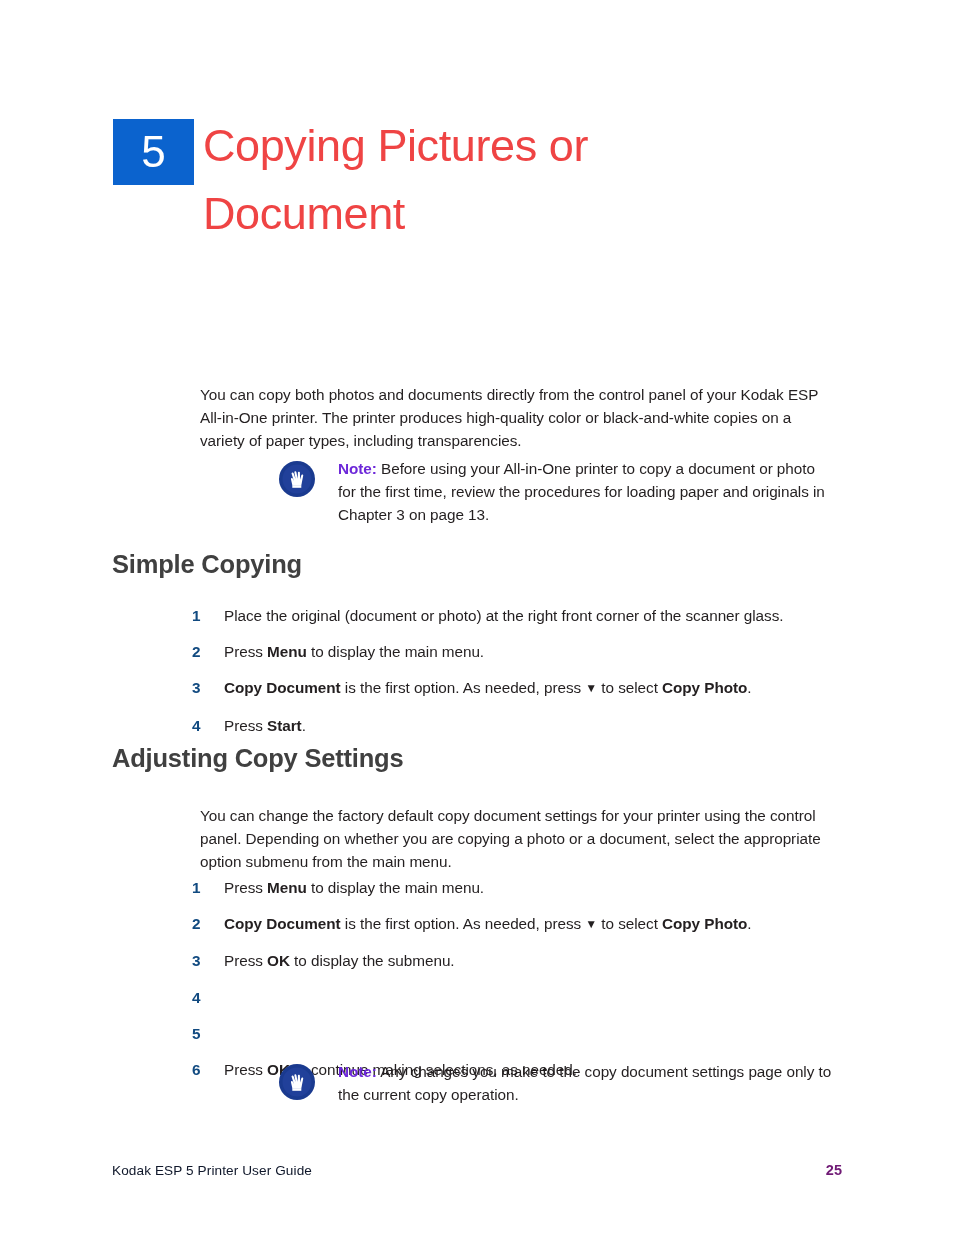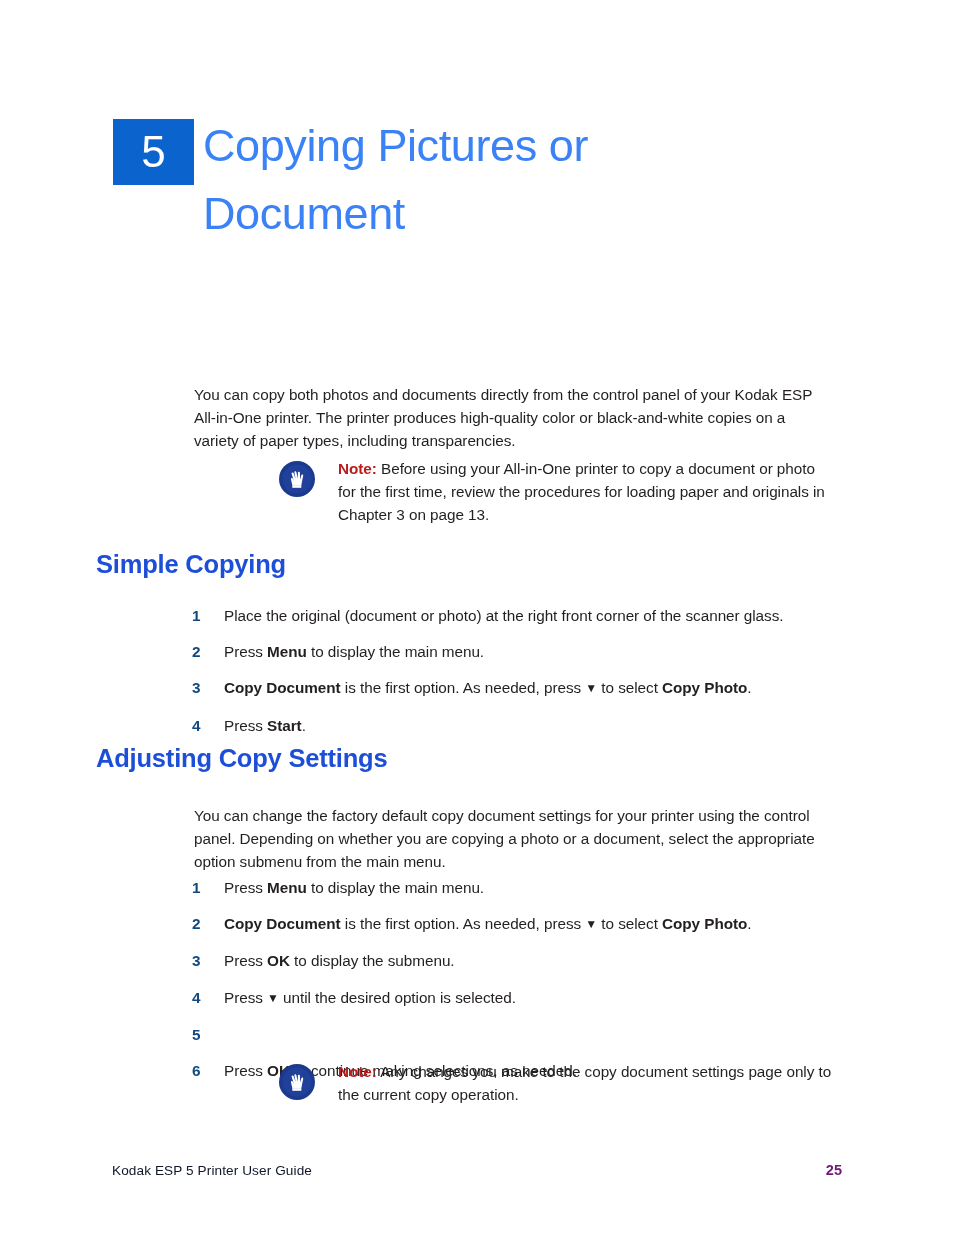--- a/index.html
+++ b/index.html
@@ -45,32 +45,32 @@
   }
   .chapter-number {
     color: #ffffff;
     font-size: 44px;
     font-weight: 400;
     line-height: 1;
     letter-spacing: 0px;
   }
   .chapter-title {
     margin-left: 9px;
-    color: #3b82f6;
+    color: #ef4444;
     font-size: 45px;
     font-weight: 400;
     line-height: 1.52;
     letter-spacing: -0.4px;
     max-width: 560px;
   }
 
   
   .body-para {
     position: absolute;
-    left: 194px;
+    left: 200px;
     width: 638px;
     font-size: 15.3px;
     line-height: 22.8px;
     color: #231f20;
     letter-spacing: -0.05px;
   }
   #intro-para { top: 384px; }
   #adjust-para { top: 805px; }
 
   
@@ -90,29 +90,29 @@
     margin-top: 2px;
   }
   .note-text {
     margin-left: 22px;
     font-size: 15.3px;
     line-height: 22.8px;
     color: #231f20;
     letter-spacing: -0.05px;
   }
   .note-label {
-    color: #b91c1c;
+    color: #6d28d9;
     font-weight: bold;
   }
 
   
   .section-heading {
     position: absolute;
-    left: 96px;
-    color: #1d4ed8;
+    left: 112px;
+    color: #404040;
     font-size: 25.5px;
     font-weight: bold;
     letter-spacing: -0.2px;
     line-height: 1;
   }
   #heading-simple-copying { top: 552px; }
   #heading-adjusting-copy-settings { top: 746px; }
 
   
   .steps {
@@ -238,21 +238,20 @@
       <div class="step-row">
         <span class="step-num">2</span>
         <span class="step-text"><b>Copy Document</b><span> is the first option. As needed, press </span><span class="key-arrow">▼</span><span> to select </span><b>Copy Photo</b><span>.</span></span>
       </div>
       <div class="step-row">
         <span class="step-num">3</span>
         <span class="step-text"><span>Press </span><b>OK</b><span> to display the submenu.</span></span>
       </div>
       <div class="step-row">
         <span class="step-num">4</span>
-        <span class="step-text"><span>Press </span><span class="key-arrow">▼</span><span> until the desired option is selected.</span></span>
       </div>
       <div class="step-row">
         <span class="step-num">5</span>
       </div>
       <div class="step-row">
         <span class="step-num">6</span>
         <span class="step-text"><span>Press </span><b>OK</b><span> to continue making selections, as needed.</span></span>
       </div>
     </div>
 

